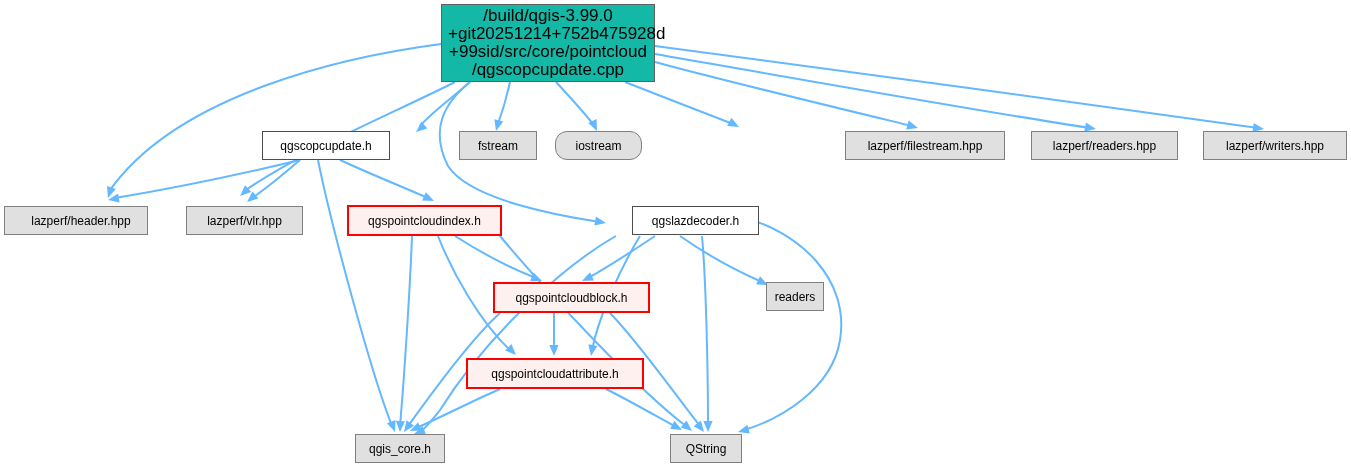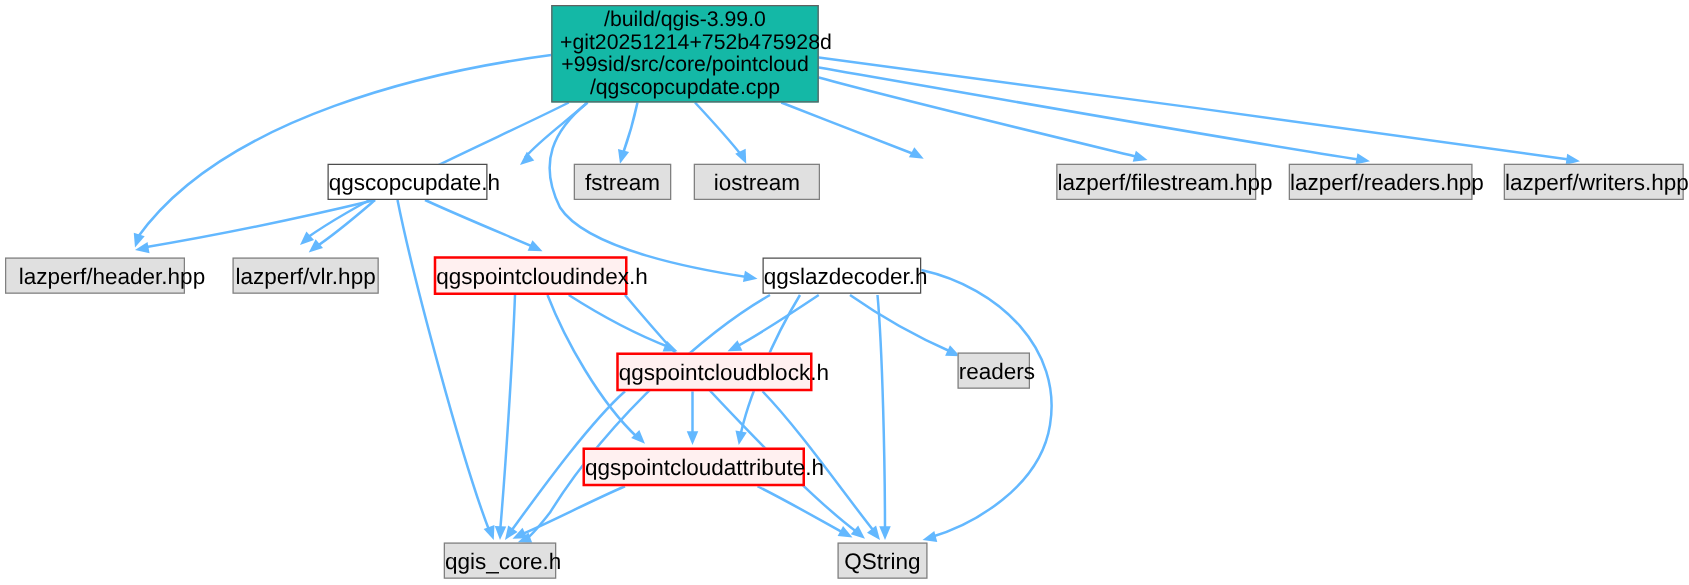--- a/index.html
+++ b/index.html
@@ -30,21 +30,21 @@
     width: 1351px;
     height: 468px;
   }
   .node {
     position: absolute;
     box-sizing: border-box;
     display: flex;
     align-items: center;
     justify-content: center;
     text-align: center;
-    font-size: 18px;
+    font-size: 12px;
     line-height: 16px;
     color: #000000;
     white-space: pre;
     border: 1px solid #808080;
     background: #e0e0e0;
     cursor: pointer;
   }
   .node.root {
     background: #14b8a6;
     border: 1px solid #606060;
@@ -188,27 +188,27 @@
         <polygon points="0,0 -11,-4.6 -11,4.6" fill="#63b8ff" transform="translate(682,430) rotate(28)"></polygon>
       </g>
     </svg>
   <div id="node-layer">
       <div class="node root" style="left: 441px; top: 4px; width: 214px; height: 78px;"><span class="node-label">/build/qgis-3.99.0
 +git20251214+752b475928d
 +99sid/src/core/pointcloud
 /qgscopcupdate.cpp</span></div>
       <div class="node white" style="left: 262px; top: 131px; width: 128px; height: 29px;"><span class="node-label">qgscopcupdate.h</span></div>
       <div class="node " style="left: 459px; top: 131px; width: 78px; height: 29px;"><span class="node-label">fstream</span></div>
-      <div class="node " style="left: 555px; top: 131px; width: 101px; height: 29px;"><span class="node-label">iostream</span></div>
+      <div class="node " style="left: 555px; top: 131px; width: 87px; height: 29px; border-radius: 12px;"><span class="node-label">iostream</span></div>
       <div class="node " style="left: 845px; top: 131px; width: 160px; height: 29px;"><span class="node-label">lazperf/filestream.hpp</span></div>
       <div class="node " style="left: 1031px; top: 131px; width: 147px; height: 29px;"><span class="node-label">lazperf/readers.hpp</span></div>
       <div class="node " style="left: 1203px; top: 131px; width: 144px; height: 29px;"><span class="node-label">lazperf/writers.hpp</span></div>
       <div class="node " style="left: 4px; top: 206px; width: 144px; height: 29px; padding-left: 10px;"><span class="node-label">lazperf/header.hpp</span></div>
       <div class="node " style="left: 170px; top: 206px; width: 117px; height: 29px; margin-left: 16px;"><span class="node-label">lazperf/vlr.hpp</span></div>
       <div class="node highlight" style="left: 347px; top: 205px; width: 155px; height: 31px;"><span class="node-label">qgspointcloudindex.h</span></div>
-      <div class="node white" style="left: 610px; top: 206px; width: 127px; height: 29px;"><span class="node-label">qgslazdecoder.h</span></div>
+      <div class="node white" style="left: 632px; top: 206px; width: 127px; height: 29px;"><span class="node-label">qgslazdecoder.h</span></div>
       <div class="node highlight" style="left: 493px; top: 282px; width: 157px; height: 31px; align-items: center;"><span class="node-label">qgspointcloudblock.h</span></div>
       <div class="node " style="left: 766px; top: 282px; width: 58px; height: 29px;"><span class="node-label">readers</span></div>
       <div class="node highlight" style="left: 466px; top: 358px; width: 178px; height: 31px;"><span class="node-label">qgspointcloudattribute.h</span></div>
       <div class="node " style="left: 355px; top: 434px; width: 90px; height: 29px;"><span class="node-label">qgis_core.h</span></div>
       <div class="node " style="left: 670px; top: 434px; width: 72px; height: 29px;"><span class="node-label">QString</span></div>
     </div>
 </div>
 
 </body></html>

